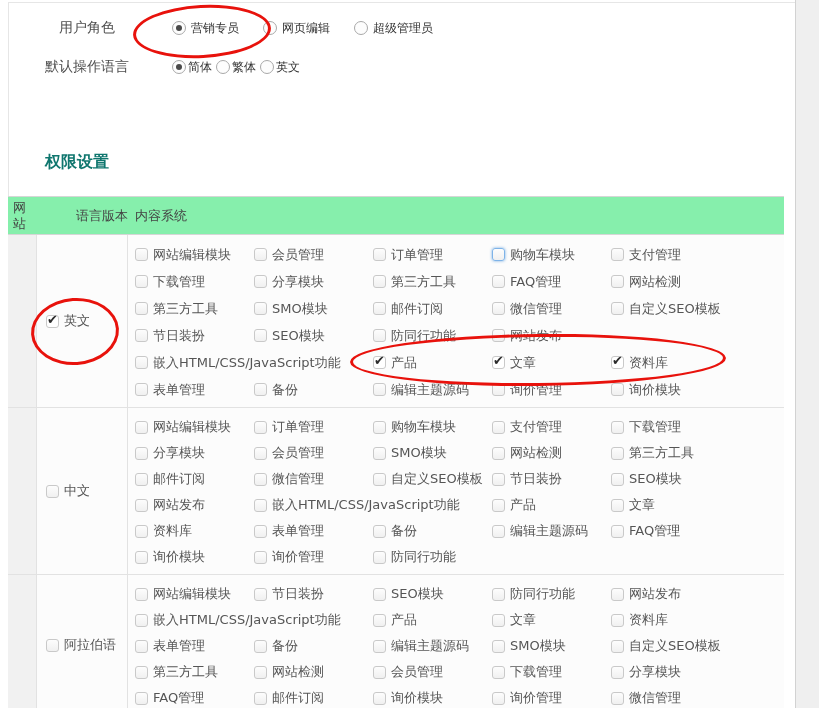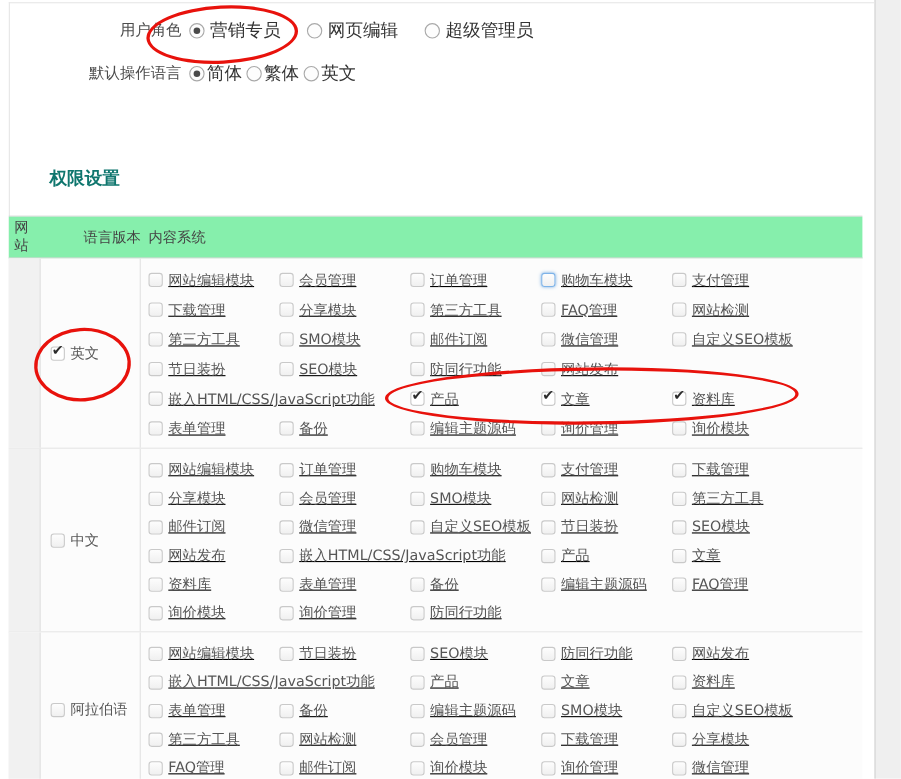--- a/index.html
+++ b/index.html
@@ -14,44 +14,44 @@
     background:#efefef;border-left:1px solid #d2d2d2;box-sizing:border-box;}
   .top-border{position:absolute;left:8px;top:2px;width:787px;border-top:1px solid #e6e6e6;}
   .left-border{position:absolute;left:8px;top:2px;height:706px;border-left:1px solid #e6e6e6;}
 
   
   .user-form{position:absolute;left:9px;top:12px;width:720px;}
   .form-row{display:flex;align-items:center;height:24px;}
   .form-row.frow-0{margin-top:4px;}
   .form-row.frow-1{margin-top:20px;}
   .form-row.frow-2{margin-top:15px;}
-  .form-label{width:156px;text-align:right;font-size:14px;color:#4d4d4d;padding-right:7px;flex:none;white-space:nowrap;}
+  .form-label{width:156px;text-align:center;font-size:14px;color:#4d4d4d;padding-right:7px;flex:none;white-space:nowrap;}
   .options{display:flex;align-items:center;}
-  .option{display:flex;align-items:center;font-size:16px;color:#333;cursor:default;white-space:nowrap;}
+  .option{display:flex;align-items:center;font-size:12px;color:#333;cursor:default;white-space:nowrap;}
   .frow-0 .option{margin-right:24px;}
   .frow-1 .option,.frow-2 .option{margin-right:4px;}
   .radio{width:14px;height:14px;box-sizing:border-box;border:1px solid #a9a9a9;border-radius:50%;
     background:#fdfdfd;display:inline-block;position:relative;margin-right:5px;flex:none;}
   .frow-1 .radio,.frow-2 .radio{margin-right:2px;}
   .radio.selected::after{content:"";position:absolute;left:3px;top:3px;width:6px;height:6px;border-radius:50%;background:#4a4a4a;}
 
   
   .section-title{position:absolute;left:45px;top:152px;font-size:16px;font-weight:bold;color:#0f766e;}
 
   
   .ptable{position:absolute;left:8px;top:196px;width:776px;border-top:1px solid #d6d6d6;font-size:13px;box-sizing:border-box;}
   .phead{display:flex;background:#86efac;border-bottom:1px solid #d6d6d6;min-height:37px;align-items:center;color:#444;font-weight:normal;}
   .phead .c1{width:29px;box-sizing:border-box;padding:3px 5px;line-height:1.2;word-break:break-all;}
   .phead .c2{width:91px;box-sizing:border-box;padding-left:15px;text-align:right;}
   .phead .c3{flex:1;padding-left:7px;}
   .prow{display:flex;border-bottom:1px solid #e2e2e2;background:#fcfcfc;}
   .prow .c1{width:29px;flex:none;background:#f1f1f1;border-right:1px solid #e2e2e2;box-sizing:border-box;}
   .prow .c2{width:91px;flex:none;border-right:1px solid #e2e2e2;display:flex;align-items:center;
     padding-left:9px;box-sizing:border-box;color:#555;white-space:nowrap;}
-  .prow .c3{flex:1;padding:6px 0 4px 7px;box-sizing:border-box;text-decoration:underline;}
+  .prow .c3{flex:1;padding:6px 0 4px 7px;box-sizing:border-box;}
   .pline{display:flex;align-items:center;}
   .prow-0 .pline{height:27px;}
   .prow-1 .pline,.prow-2 .pline{height:26px;}
   .pcell{display:flex;align-items:center;width:119px;flex:none;white-space:nowrap;color:#555;cursor:default;}
   .pcell.wide{width:238px;}
   .cb{width:13px;height:13px;box-sizing:border-box;border:1px solid #c9c9c9;border-radius:3px;
     background:linear-gradient(#fdfdfd,#f0f0f0);margin-right:5px;position:relative;flex:none;}
   .cb.checked{background:#ffffff;}
   .cb.checked::after{content:"✔";position:absolute;left:0;top:-3px;font-size:13px;line-height:13px;color:#2b2b2b;}
   .cb.focus{border-color:#7eb3e8;box-shadow:0 0 3px rgba(90,155,220,.85);}

